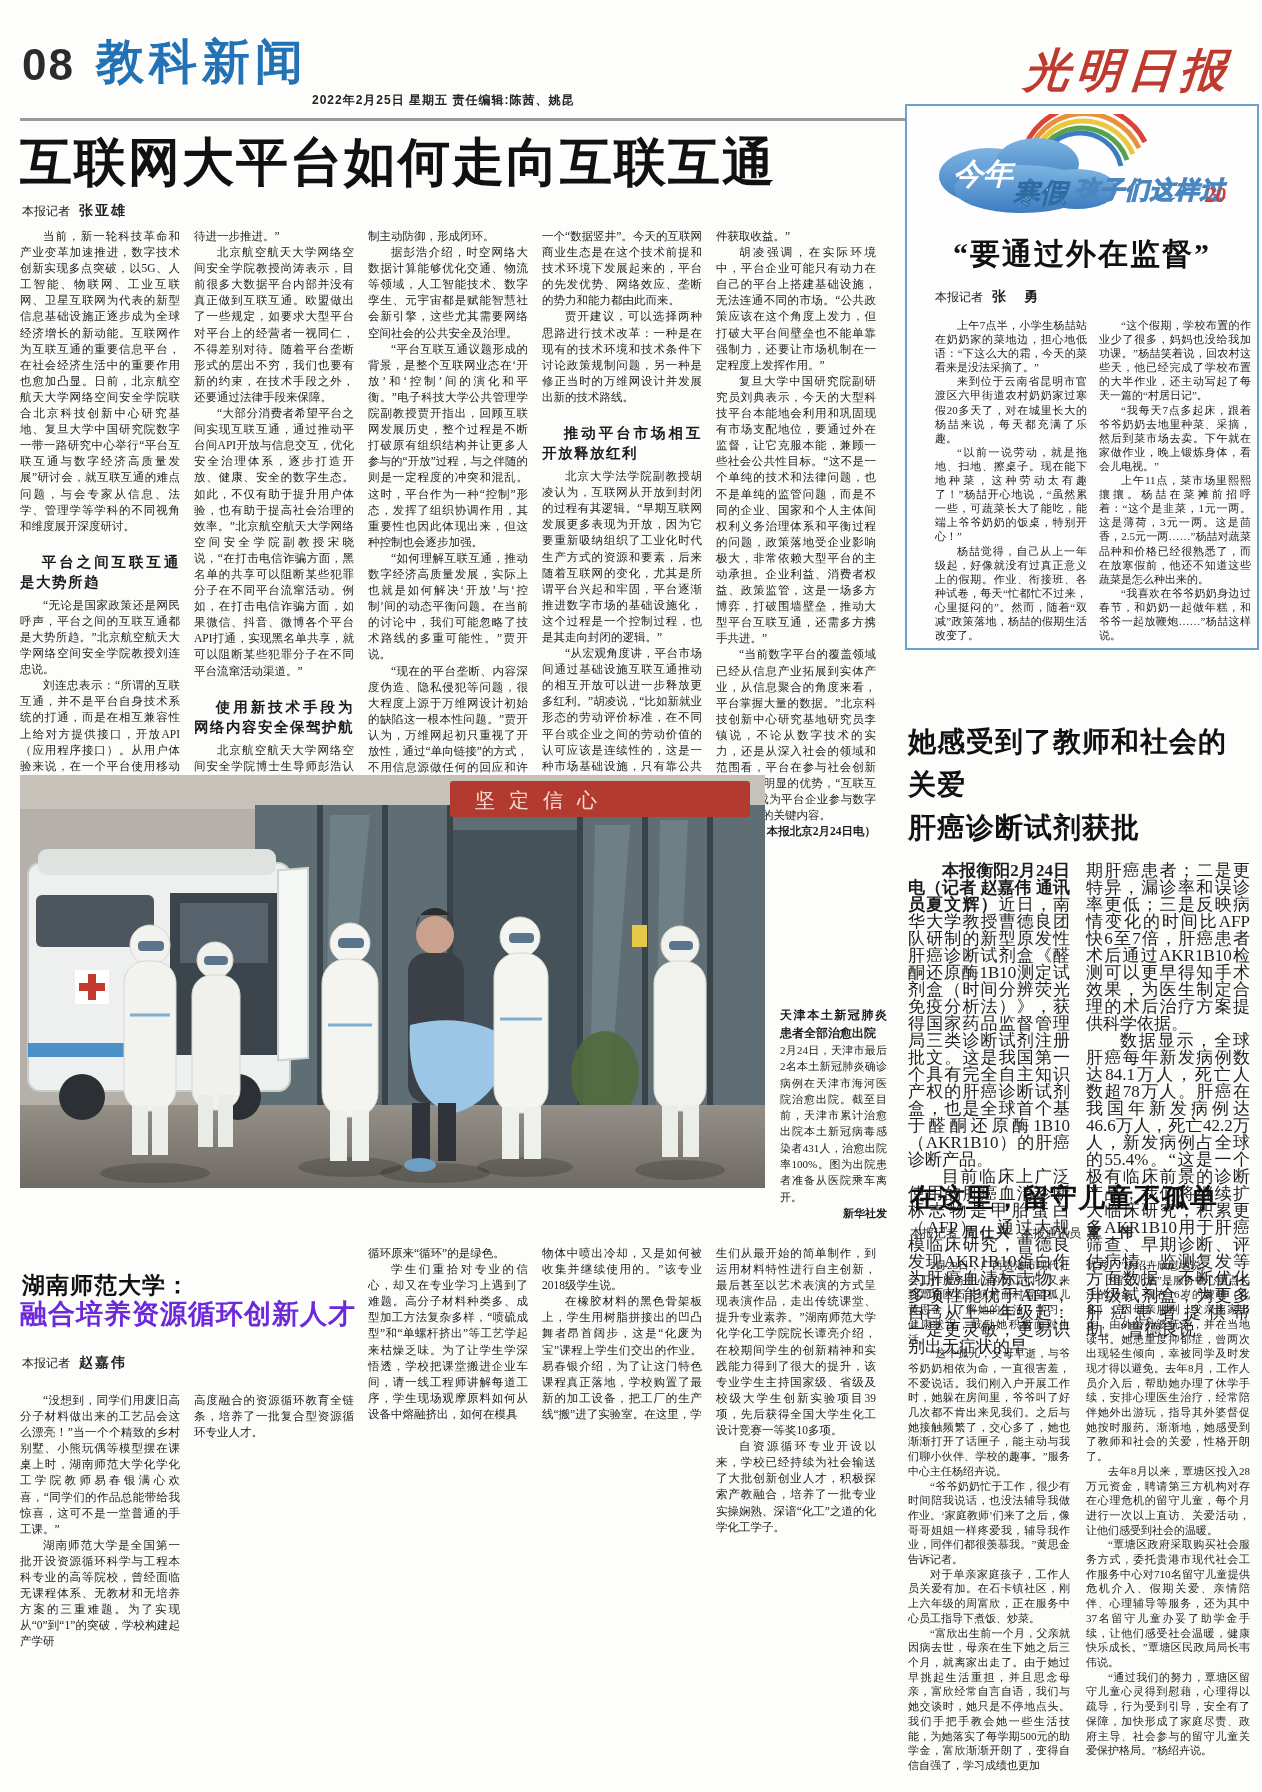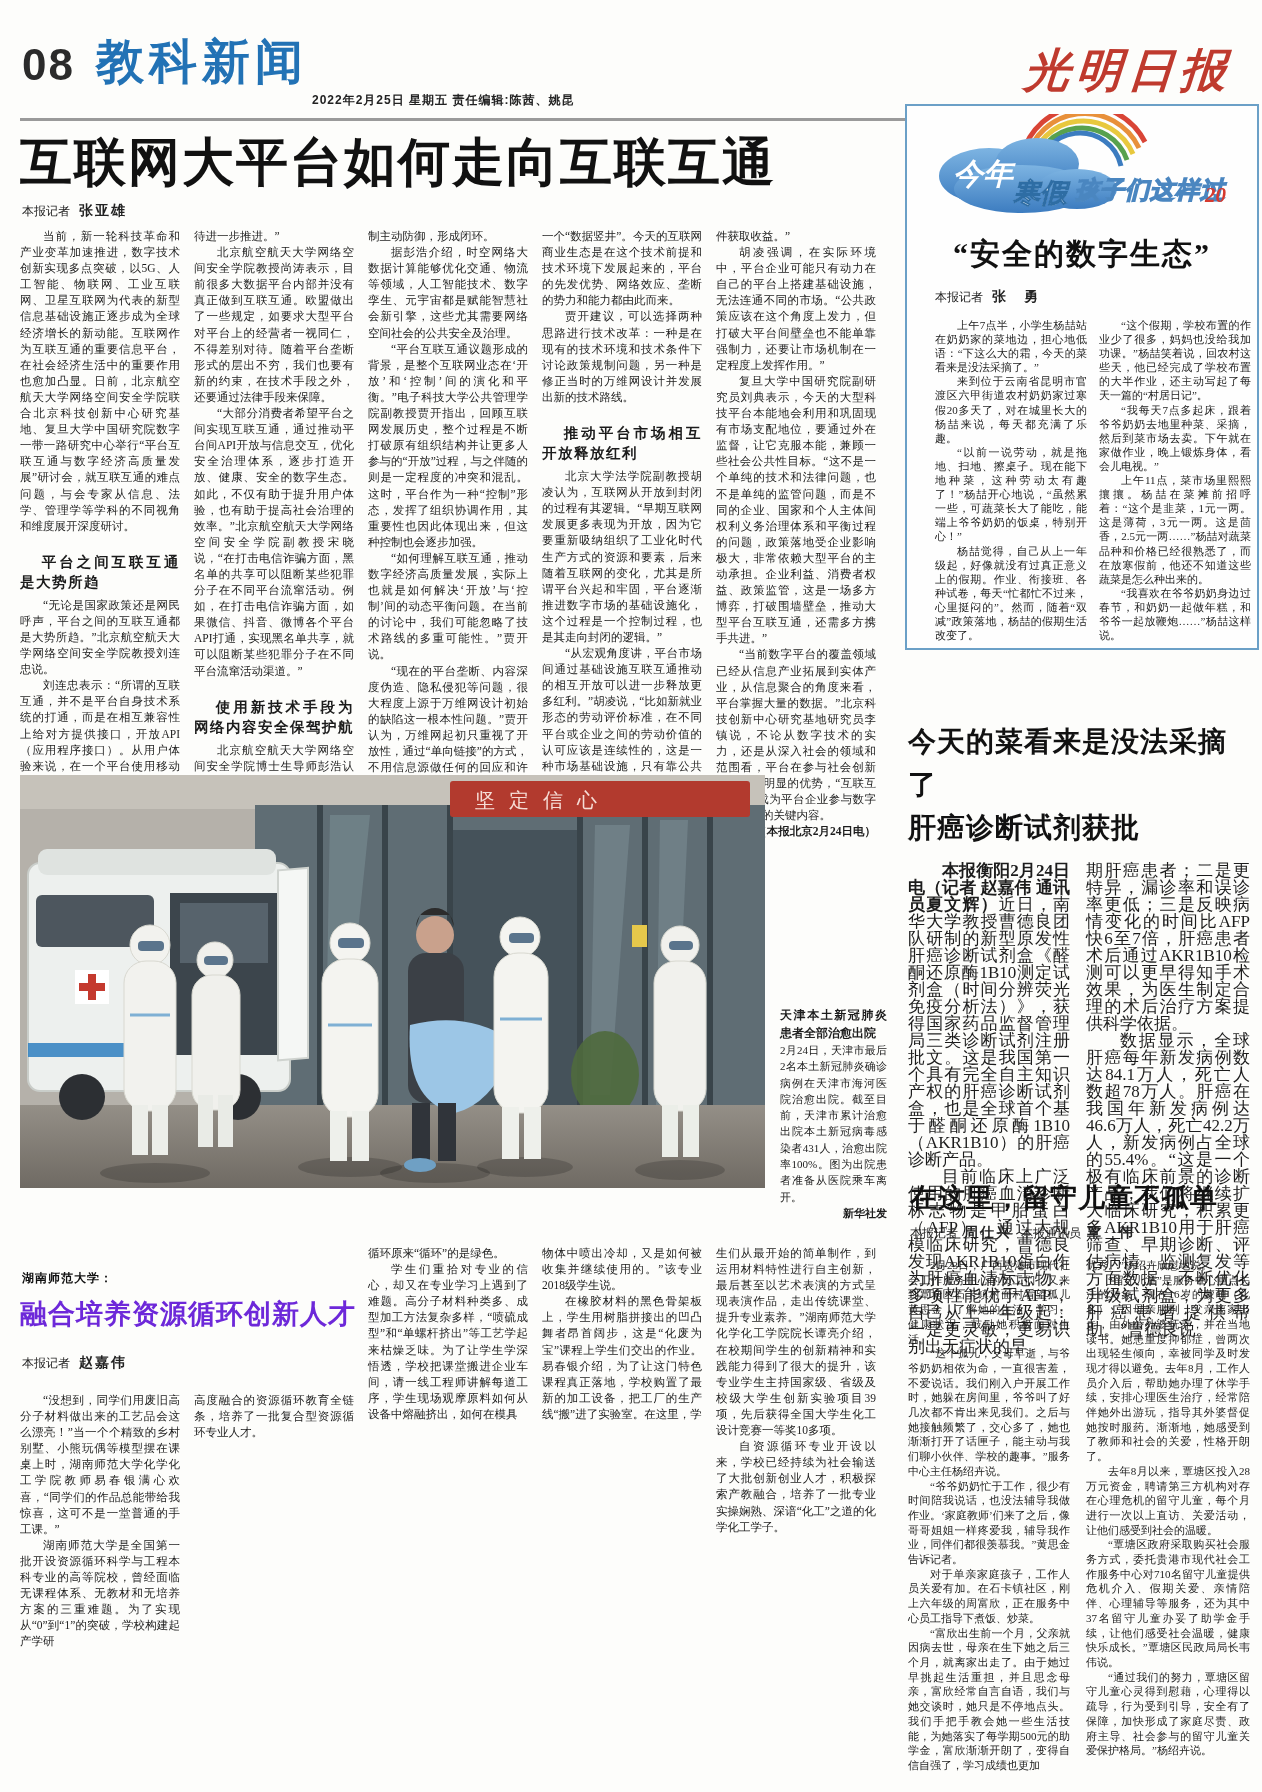--- a/index.html
+++ b/index.html
@@ -38,21 +38,21 @@
   .liver-col{font-size:17px;line-height:17px;top:862px;height:340px;}
   
   .child-title{position:absolute;left:910px;top:1180px;width:345px;font-size:27px;font-weight:900;letter-spacing:1px;color:#111;white-space:nowrap;}
   .child-col{font-size:11px;line-height:14.7px;top:1258px;height:525px;}
   
   .photo-wrap{position:absolute;left:20px;top:775px;width:745px;height:413px;overflow:hidden;background:#a9a59e;}
   .photo-caption{position:absolute;left:780px;top:1006px;width:107px;font-size:11px;line-height:16.3px;text-align:justify;}
   .photo-caption .cap-title{font-weight:bold;font-size:12px;line-height:18px;font-family:"Liberation Sans","DejaVu Sans",sans-serif;}
   .photo-caption .cap-credit{text-align:right;font-weight:bold;font-family:"Liberation Sans","DejaVu Sans",sans-serif;}
   
-  .hunan-kicker{position:absolute;left:22px;top:1270px;font-size:12px;font-weight:bold;color:#111;
+  .hunan-kicker{position:absolute;left:22px;top:1270px;font-size:23px;font-weight:bold;color:#111;
         font-family:"Liberation Sans","DejaVu Sans",sans-serif;letter-spacing:1px;}
   .hunan-title{position:absolute;left:20px;top:1296px;width:340px;font-size:27px;font-weight:900;letter-spacing:1px;color:#6d28d9;white-space:nowrap;}
   .hunan-col{width:160px;font-size:11.5px;line-height:16.1px;}
   .hunan-short{top:1392px;height:390px;}
   .hunan-tall{top:1245px;height:537px;}
 </style>
 </head>
 <body>
 
 <div class="page">
@@ -122,41 +122,41 @@
         <ellipse cx="62" cy="62" rx="50" ry="28"></ellipse>
         <ellipse cx="110" cy="50" rx="42" ry="26"></ellipse>
         <ellipse cx="95" cy="75" rx="68" ry="24"></ellipse>
         <ellipse cx="150" cy="75" rx="40" ry="20"></ellipse>
       </g>
       <text x="26" y="70" font-size="30" font-style="italic" font-weight="900" fill="#ffffff">今年</text>
       <text x="86" y="88" font-size="27" font-style="italic" font-weight="900" fill="#ffffff" stroke="#2e6da4" stroke-width="0.8">寒假</text>
       <text x="148" y="84" font-size="24" font-style="italic" font-weight="900" fill="#ffffff" stroke="#4a86c0" stroke-width="1.3" letter-spacing="1">孩子们这样过</text>
       <text x="278" y="88" font-size="21" font-style="italic" font-weight="900" fill="#d63a2f">20</text>
     </svg>
-    <div class="holiday-title">“安全的数字生态”</div>
+    <div class="holiday-title">“要通过外在监督”</div>
     <div class="byline" style="left:28px;top:182px;">
       <span>本报记者</span>&nbsp;&nbsp;
       <b>张　勇</b>
     </div>
     <div class="newscol holiday-col" style="left:28px;">
         <p class="para">上午7点半，小学生杨喆站在奶奶家的菜地边，担心地低语：“下这么大的霜，今天的菜看来是没法采摘了。”</p>
         <p class="para">来到位于云南省昆明市官渡区六甲街道农村奶奶家过寒假20多天了，对在城里长大的杨喆来说，每天都充满了乐趣。</p>
         <p class="para">“以前一说劳动，就是拖地、扫地、擦桌子。现在能下地种菜，这种劳动太有趣了！”杨喆开心地说，“虽然累一些，可蔬菜长大了能吃，能端上爷爷奶奶的饭桌，特别开心！”</p>
         <p class="para">杨喆觉得，自己从上一年级起，好像就没有过真正意义上的假期。作业、衔接班、各种试卷，每天“忙都忙不过来，心里挺闷的”。然而，随着“双减”政策落地，杨喆的假期生活改变了。</p>
       </div>
     <div class="newscol holiday-col" style="left:192px;">
         <p class="para">“这个假期，学校布置的作业少了很多，妈妈也没给我加功课。”杨喆笑着说，回农村这些天，他已经完成了学校布置的大半作业，还主动写起了每天一篇的“村居日记”。</p>
         <p class="para">“我每天7点多起床，跟着爷爷奶奶去地里种菜、采摘，然后到菜市场去卖。下午就在家做作业，晚上锻炼身体，看会儿电视。”</p>
         <p class="para">上午11点，菜市场里熙熙攘攘。杨喆在菜摊前招呼着：“这个是韭菜，1元一两。这是薄荷，3元一两。这是茴香，2.5元一两……”杨喆对蔬菜品种和价格已经很熟悉了，而在放寒假前，他还不知道这些蔬菜是怎么种出来的。</p>
         <p class="para">“我喜欢在爷爷奶奶身边过春节，和奶奶一起做年糕，和爷爷一起放鞭炮……”杨喆这样说。</p>
       </div>
   </div>
 
   <div class="liver-title">
-    <div>今天的菜看来是没法采摘了</div>
+    <div>她感受到了教师和社会的关爱</div>
     <div>肝癌诊断试剂获批</div>
   </div>
   <div class="newscol liver-col" style="left:908px;width:162px;">
       <p class="para"><b>本报衡阳2月24日电（记者 赵嘉伟 通讯员夏文辉）</b>近日，南华大学教授曹德良团队研制的新型原发性肝癌诊断试剂盒《醛酮还原酶1B10测定试剂盒（时间分辨荧光免疫分析法）》，获得国家药品监督管理局三类诊断试剂注册批文。这是我国第一个具有完全自主知识产权的肝癌诊断试剂盒，也是全球首个基于醛酮还原酶1B10（AKR1B10）的肝癌诊断产品。</p>
       <p class="para">目前临床上广泛使用的肝癌血清诊断标志物是甲胎蛋白（AFP）。通过大规模临床研究，曹德良发现AKR1B10蛋白作为肝癌血清标志物，多项性能优于AFP，自己从上一年级起：一是更灵敏，更易识别出无症状的早</p>
     </div>
   <div class="newscol liver-col" style="left:1086px;width:164px;">
       <p class="para cont">期肝癌患者；二是更特异，漏诊率和误诊率更低；三是反映病情变化的时间比AFP快6至7倍，肝癌患者术后通过AKR1B10检测可以更早得知手术效果，为医生制定合理的术后治疗方案提供科学依据。</p>
       <p class="para">数据显示，全球肝癌每年新发病例数达84.1万人，死亡人数超78万人。肝癌在我国年新发病例达46.6万人，死亡42.2万人，新发病例占全球的55.4%。“这是一个极有临床前景的诊断产品，我们将继续扩大临床研究，积累更多AKR1B10用于肝癌筛查、早期诊断、评估病情、监测复发等方面数据，不断优化升级试剂盒，为更多肝癌患者提供帮助。”曹德良说。</p>
     </div>

